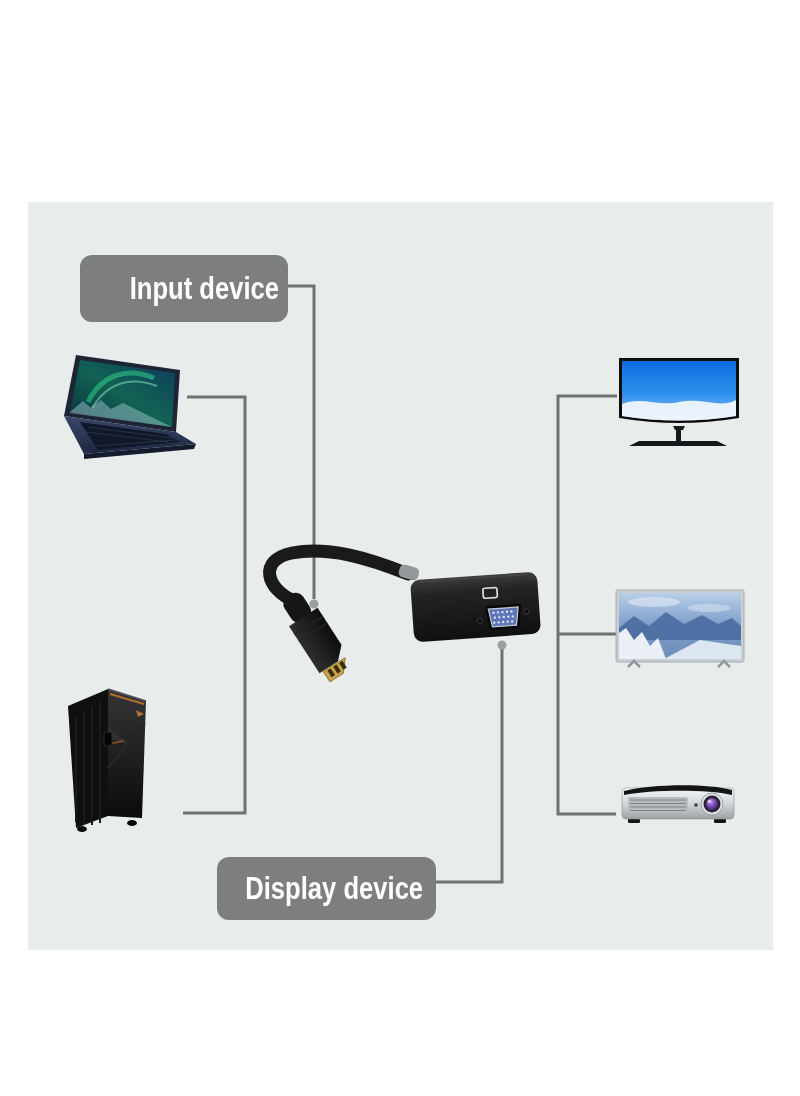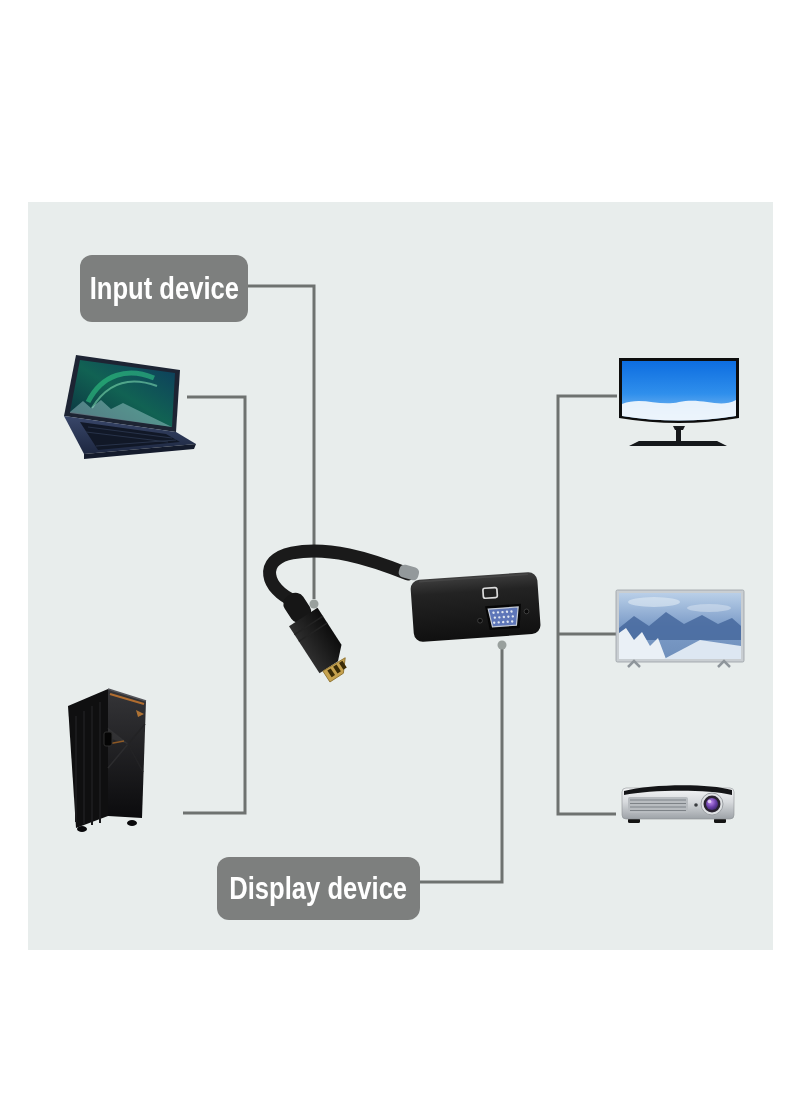--- a/index.html
+++ b/index.html
@@ -4,23 +4,23 @@
 <style>
   html,body { margin:0; padding:0; background:#ffffff; }
   body { font-family:"Liberation Sans", sans-serif; }
   .stage { position:relative; width:800px; height:1096px; background:#ffffff; overflow:hidden; }
   .panel { position:absolute; left:28px; top:202px; width:745px; height:748px;
            background:var(--panel-bg,#e8edec); }
   svg.diagram { position:absolute; left:0; top:0; display:block; }
   .callout { position:absolute; background:var(--label-bg,#7d7f7e); color:var(--label-fg,#ffffff);
              border-radius:12px; display:flex; align-items:center; justify-content:center; }
   .callout .txt { font-size:32px; font-weight:700; transform:scaleX(0.80); white-space:nowrap; }
-  #lbl-input   { left:80px;  top:255px; width:168px; height:67px; }
+  #lbl-input   { left:80px;  top:255px; width:168px; height:67px;padding-left:40px; }
   #lbl-wide    { left:398px; top:247px; width:355px; height:81px; }
-  #lbl-display { left:217px; top:857px; width:203px; height:63px; }
+  #lbl-display { left:217px; top:857px; width:203px; height:63px;padding-left:16px; }
   .lines path { fill:none; stroke:var(--line-color,#6e7270); stroke-width:3; }
   .dot { fill:var(--dot-color,#99a09d); }
 </style>
 </head>
 <body>
 
 <div class="stage">
 
   <div class="panel"></div>
 

